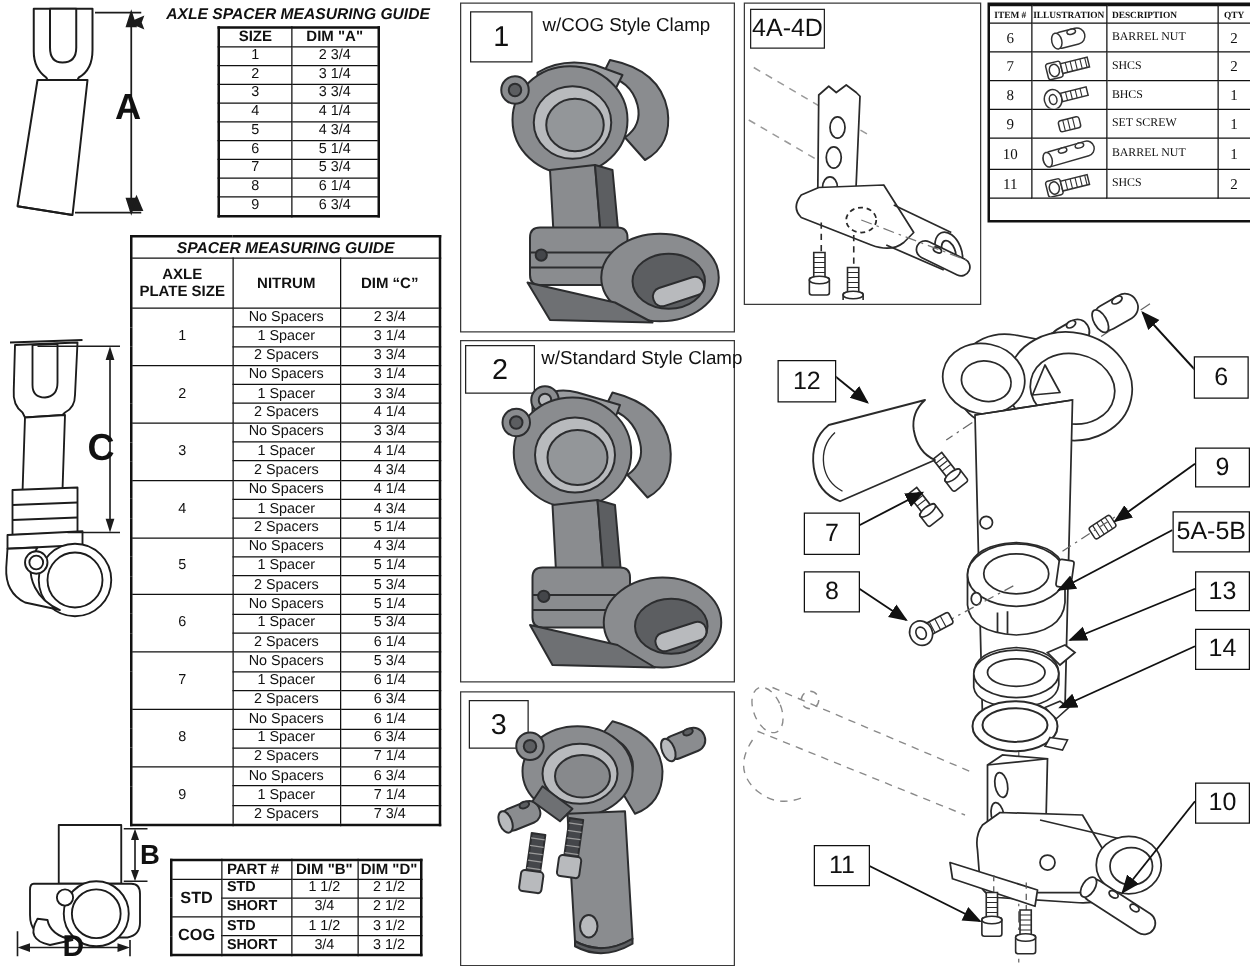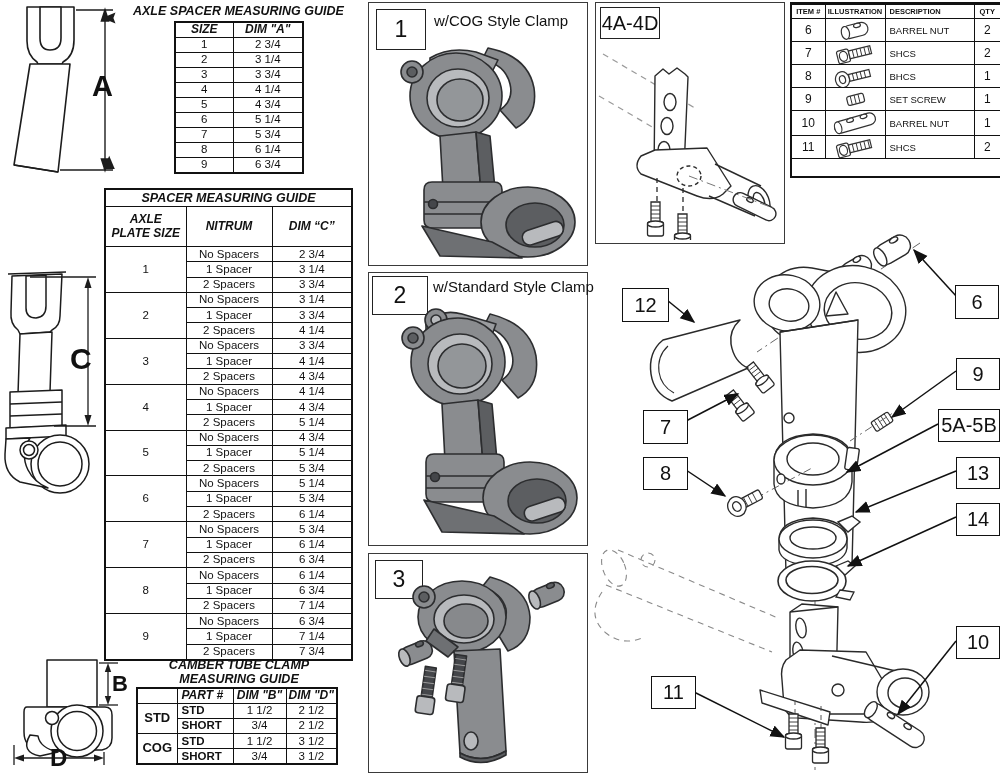--- a/index.html
+++ b/index.html
@@ -10,33 +10,33 @@
   .line-draw path,.line-draw rect,.line-draw ellipse,.line-draw circle,.line-draw polygon,.line-draw line,.line-draw polyline{vector-effect:non-scaling-stroke;}
 
   
   .g-title{position:absolute;font-style:italic;font-weight:bold;font-size:12.5px;text-align:center;white-space:nowrap;}
 
   
   table.guide{position:absolute;border-collapse:collapse;table-layout:fixed;background:#fff;
               border:2px solid #111;font-size:11.5px;}
   table.guide td,table.guide th{border:1px solid #111;text-align:center;padding:0;line-height:1.15;
               overflow:hidden;white-space:nowrap;}
-  table.guide th{font-weight:bold;font-size:12px;font-style:italic;}
+  table.guide th{font-weight:bold;font-size:12px;}
   .pre{white-space:pre-line !important;}
   .bold{font-weight:bold;}
   .left{text-align:left !important;padding-left:4px !important;}
 
   
   .kit{position:absolute;border:2px solid #111;background:#fff;}
   .kit-head{position:relative;height:27px;border-bottom:1px solid #111;}
   .kit-num{position:absolute;left:6px;top:4px;width:24px;height:19px;border:1.5px solid #111;
            display:flex;align-items:center;justify-content:center;font-size:13px;}
   .kit-title{position:absolute;left:36px;top:2px;font-weight:bold;font-size:11px;line-height:1.1;}
   table.kittab{border-collapse:collapse;table-layout:fixed;width:100%;font-size:12px;}
-  table.kittab td,table.kittab th{border:1px solid #111;padding:0;text-align:center;overflow:hidden;}
+  table.kittab td,table.kittab th{border:1px solid #111;padding:0;text-align:center;overflow:hidden;font-family:Liberation Serif, serif;}
   table.kittab th{font-size:7.5px;font-weight:bold;}
   table.kittab td.desc{text-align:left;padding-left:4px;font-size:9.5px;}
   table.kittab tr>*:first-child{border-left:none;}
   table.kittab tr>*:last-child{border-right:none;}
   .hwicon svg{display:inline-block;vertical-align:middle;}
 
   
   .panel{position:absolute;border:1.8px solid #3a3a3a;background:#fff;}
   .figbox{position:absolute;border:1.6px solid #222;background:#fff;display:flex;align-items:center;
           justify-content:center;font-size:23px;}
@@ -317,24 +317,20 @@
           <td>1 Spacer</td>
           <td>7 1/4</td>
         </tr>
         <tr style="height: 15.3px;">
           <td>2 Spacers</td>
           <td>7 3/4</td>
         </tr>
       </tbody>
   </table>
 
-  <div class="g-title" style="left:133px;top:659px;width:212px;line-height:1.08">
-    <div>CAMBER  TUBE  CLAMP</div>
-    <div>MEASURING GUIDE</div>
-  </div>
   <table class="guide" id="camber-table" style="left:136px;top:687px;width:202px;height:78px">
     <colgroup>
         <col style="width:40px">
         <col style="width:56px">
         <col style="width:53px">
         <col>
       </colgroup>
     <thead>
         <tr style="height:15px">
       <th></th>

